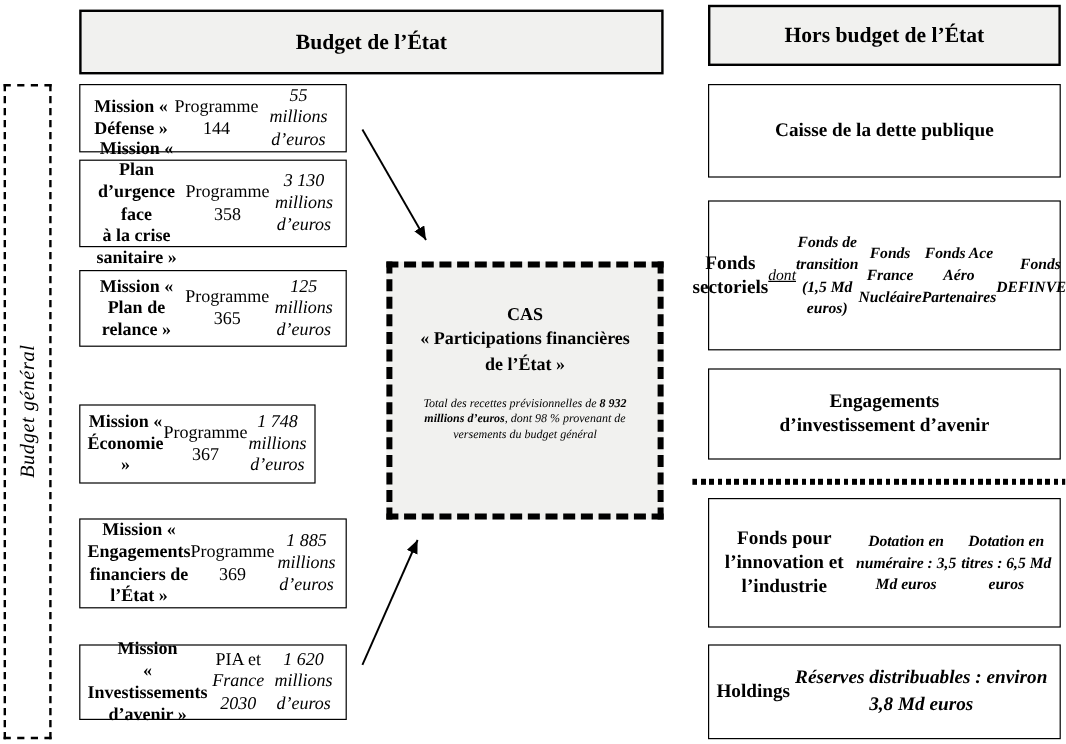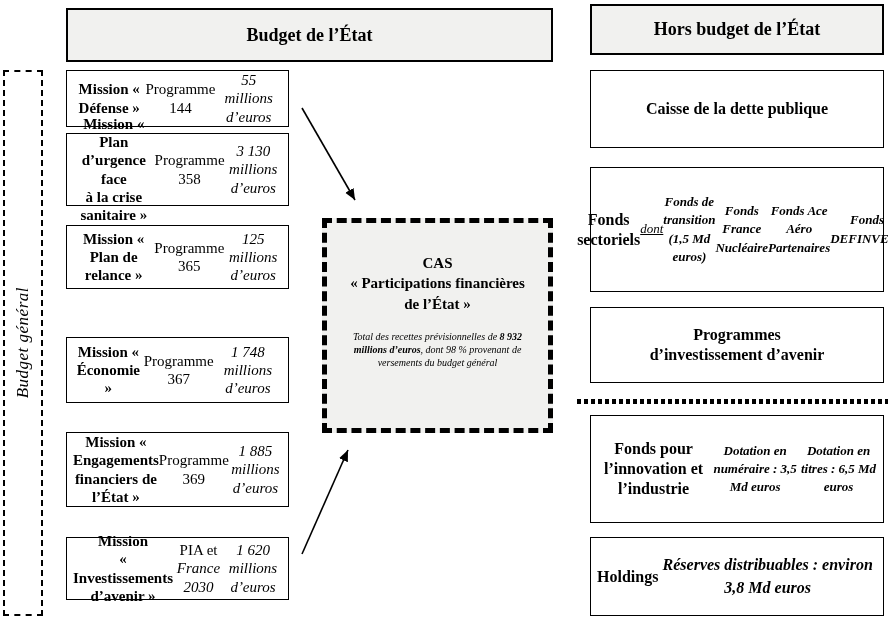--- a/index.html
+++ b/index.html
@@ -61,21 +61,21 @@
     <div class="m-prog">Programme 358</div>
     <div class="m-amt">3 130 millions d’euros</div>
   </div>
 
   <div class="box" style="left:66px;top:225px;width:223px;height:64px;">
     <div class="m-title">Mission « Plan de relance »</div>
     <div class="m-prog">Programme 365</div>
     <div class="m-amt">125 millions d’euros</div>
   </div>
 
-  <div class="box" style="left:66px;top:337px;width:223px;height:66px;">
+  <div class="box" style="left:66px;top:337px;width:197px;height:66px;">
     <div class="m-title">Mission « Économie »</div>
     <div class="m-prog">Programme 367</div>
     <div class="m-amt">1 748 millions d’euros</div>
   </div>
 
   <div class="box" style="left:66px;top:432px;width:223px;height:75px;">
     <div class="m-title">Mission « Engagements
 financiers de l’État »</div>
     <div class="m-prog">Programme 369</div>
     <div class="m-amt">1 885 millions d’euros</div>
@@ -102,21 +102,21 @@
   <div class="box" style="left:590px;top:167px;width:294px;height:125px;padding-left:13px;">
     <div class="r-title">Fonds sectoriels</div>
     <div class="dont">dont</div>
     <div class="r-italic">Fonds de transition (1,5 Md euros)</div>
     <div class="r-italic">Fonds France Nucléaire</div>
     <div class="r-italic">Fonds Ace Aéro Partenaires</div>
     <div class="r-italic">Fonds DEFINVEST</div>
   </div>
 
   <div class="box" style="left:590px;top:307px;width:294px;height:76px;">
-    <div class="r-title">Programmes
+    <div class="r-title">Engagements
 d’investissement d’avenir</div>
   </div>
 
   <div class="dotted-sep" style="left:577px;top:399px;width:311px;"></div>
 
   <div class="box" style="left:590px;top:415px;width:294px;height:108px;">
     <div class="r-title">Fonds pour l’innovation et l’industrie</div>
     <div class="gap12"></div>
     <div class="r-italic">Dotation en numéraire : 3,5 Md euros</div>
     <div class="r-italic">Dotation en titres : 6,5 Md euros</div>

